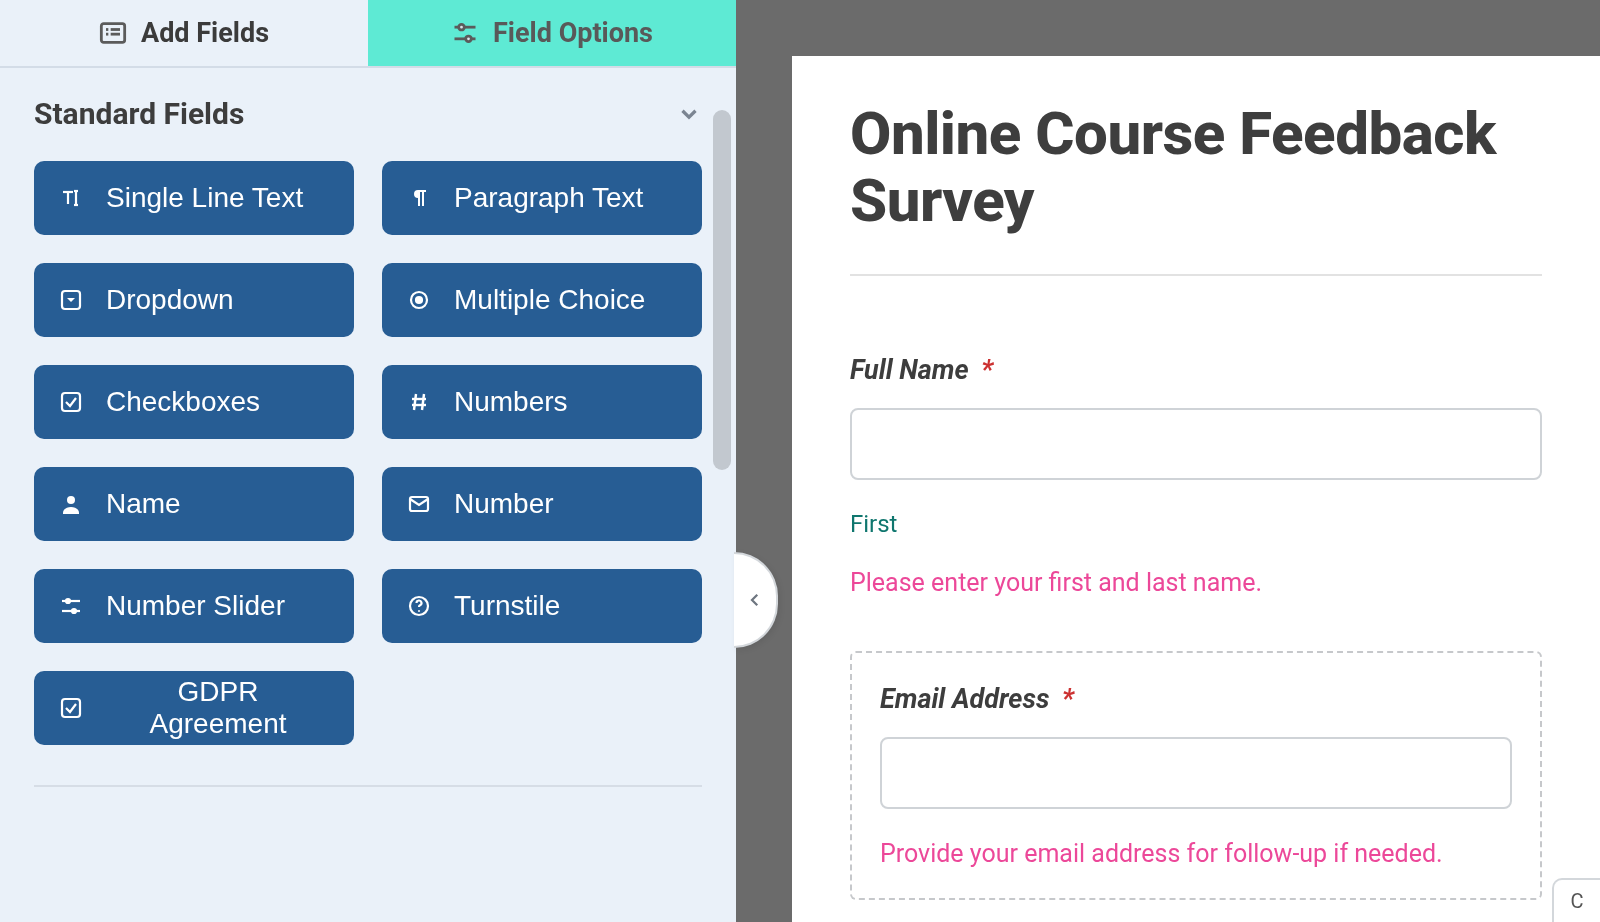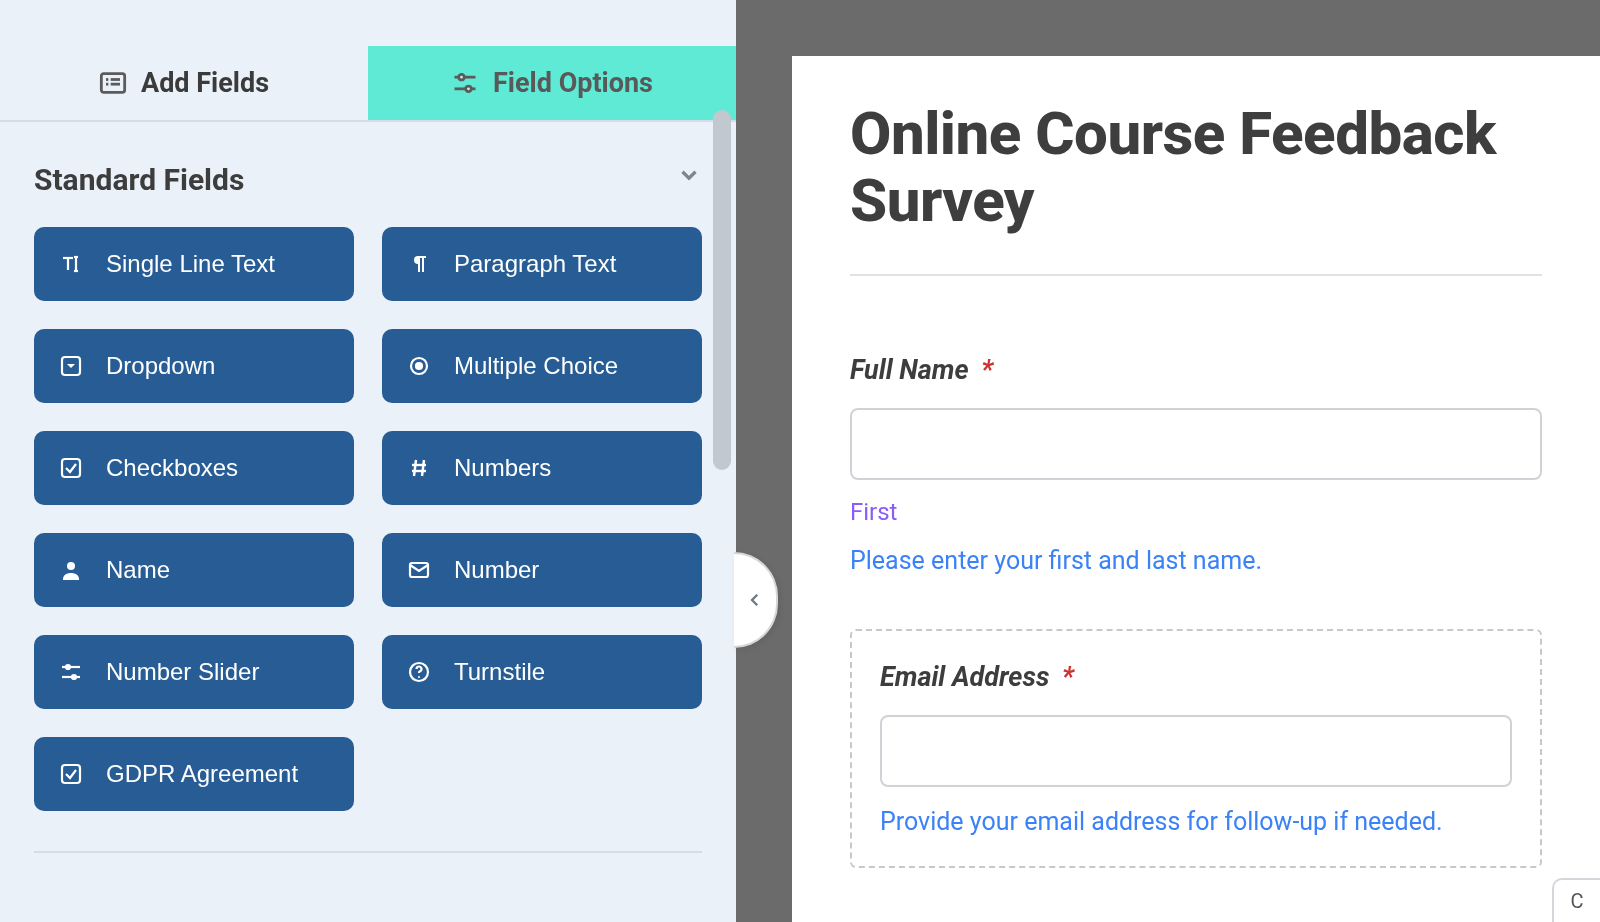--- a/index.html
+++ b/index.html
@@ -12,22 +12,21 @@
     flex: 0 0 736px;
     background: #eaf1f9;
     display: flex;
     flex-direction: column;
     height: 100%;
     position: relative;
   }
   .tabs {
     display: flex;
     border-bottom: 2px solid #d3dce7;
-    height: 76px;
-    margin-top: 46px;
+    height: 68px;
   }
   .tab {
     flex: 1;
     display: flex;
     align-items: center;
     justify-content: center;
     gap: 14px;
     font-size: 27px;
     font-weight: 700;
     color: #4a4a4a;
@@ -38,23 +37,23 @@
     color: #3b3b3b;
   }
   .tab.inactive {
     background: #5eead4;
     color: #595959;
   }
   .tab .icon { width: 28px; height: 24px; display:inline-flex; align-items:center; justify-content:center; }
 
   .section-header {
     display: flex;
-    align-items: flex-start;
+    align-items: flex-end;
     justify-content: space-between;
-    padding: 40px 34px 10px 34px;
+    padding: 28px 34px 10px 34px;
   }
   .section-header h3 {
     font-size: 30px;
     font-weight: 700;
     color: #3d3d3d;
   }
   .chevron { color:#7b8592; }
 
   .field-grid {
     display: grid;
@@ -65,21 +64,21 @@
   }
   .field-btn {
     background: #275d94;
     color: #ffffff;
     border-radius: 10px;
     height: 74px;
     display: flex;
     align-items: center;
     padding: 0 24px;
     gap: 22px;
-    font-size: 24px;
+    font-size: 28px;
     font-weight: 500;
     cursor: pointer;
     border: none;
   }
   .field-btn .icon { width:26px; height:26px; flex:0 0 26px; display:inline-flex; align-items:center; justify-content:center; }
   .field-btn svg { width:24px; height:24px; }
 
   .divider-line {
     margin: 10px 34px 0 34px;
     border-top: 2px solid #d6dde6;
@@ -164,28 +163,28 @@
   .text-input {
     width:100%;
     height:72px;
     border:2px solid #cfd3d7;
     border-radius:8px;
     background:#fff;
     font-size:22px;
     padding:0 14px;
   }
   .sublabel {
-    margin-top:18px;
+    margin-top:30px;
     font-size:24px;
-    color:#8b5cf6;
+    color:#0f766e;
   }
   .desc {
-    margin-top:20px;
+    margin-top:30px;
     font-size:25px;
-    color:#3b82f6;
+    color:#ec4899;
   }
 
   .corner-tab {
     position:absolute;
     right:0;
     bottom:0;
     width:48px;
     height:44px;
     background:#fff;
     border-top:2px solid #d3d7db;

